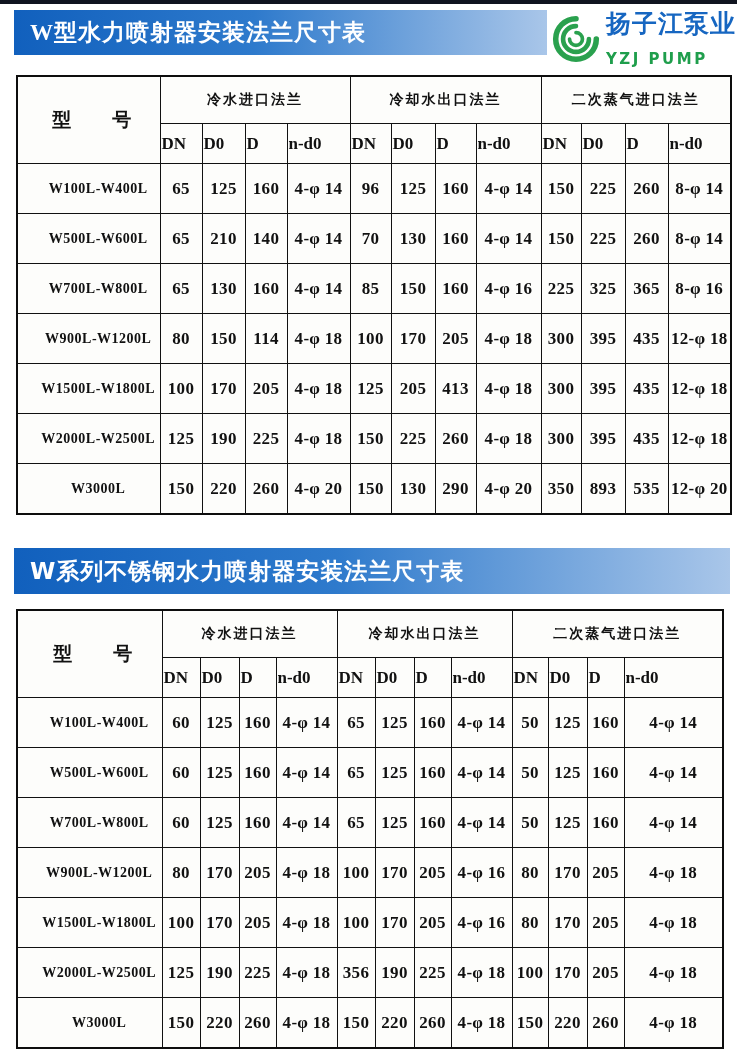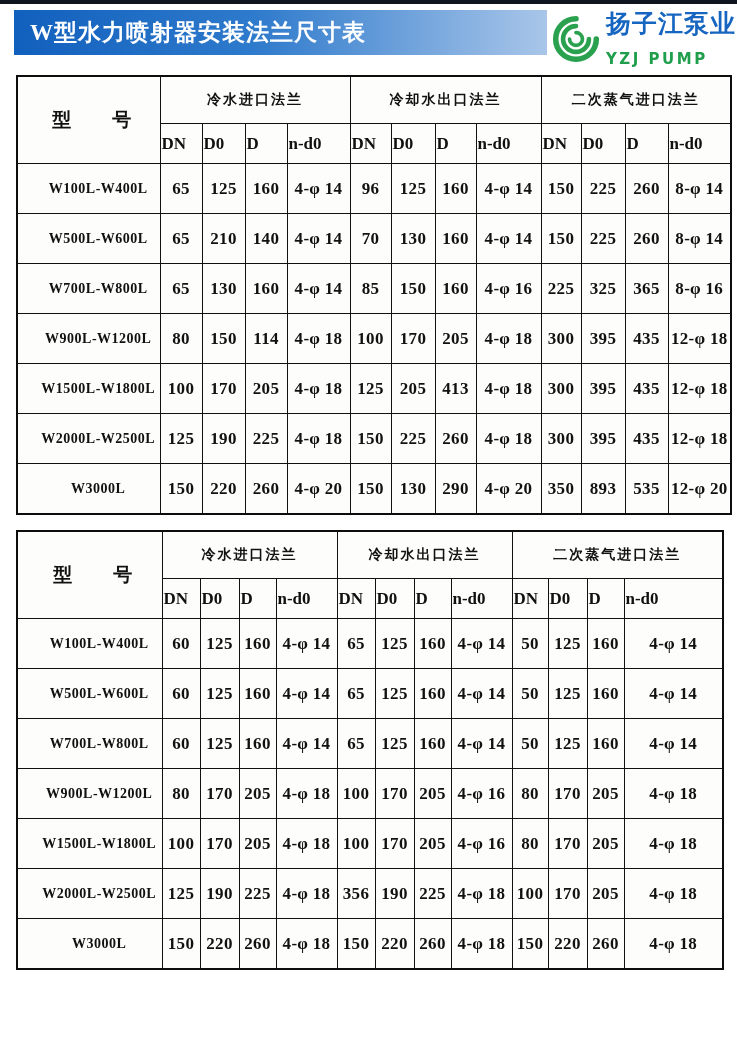--- a/index.html
+++ b/index.html
@@ -222,20 +222,21 @@
           <td class="value-cell">290</td>
           <td class="value-cell">4-φ 20</td>
           <td class="value-cell">350</td>
           <td class="value-cell">893</td>
           <td class="value-cell">535</td>
           <td class="value-cell">12-φ 20</td>
         </tr>
       </tbody>
     </table>
 
+  <div class="title-bar bar2">W系列不锈钢水力喷射器安装法兰尺寸表</div>
 
   <table class="spec-table" style="margin-top:15px;">
     <colgroup>
       <col style="width:145px">
       <col style="width:38px">
         <col style="width:39px">
         <col style="width:37px">
         <col style="width:61px">
       <col style="width:38px">
         <col style="width:39px">

